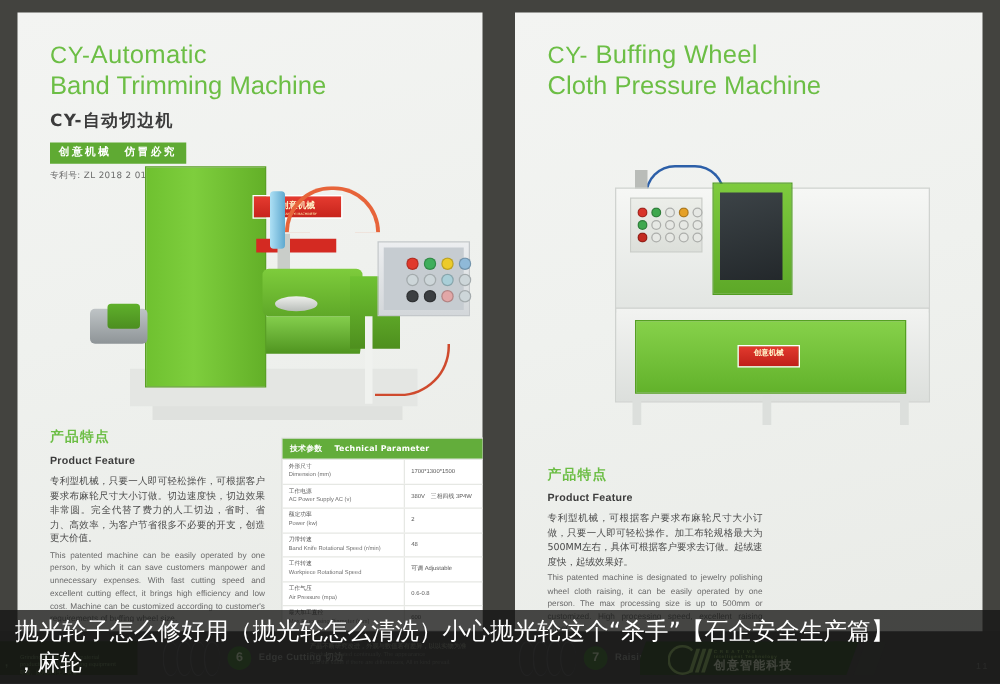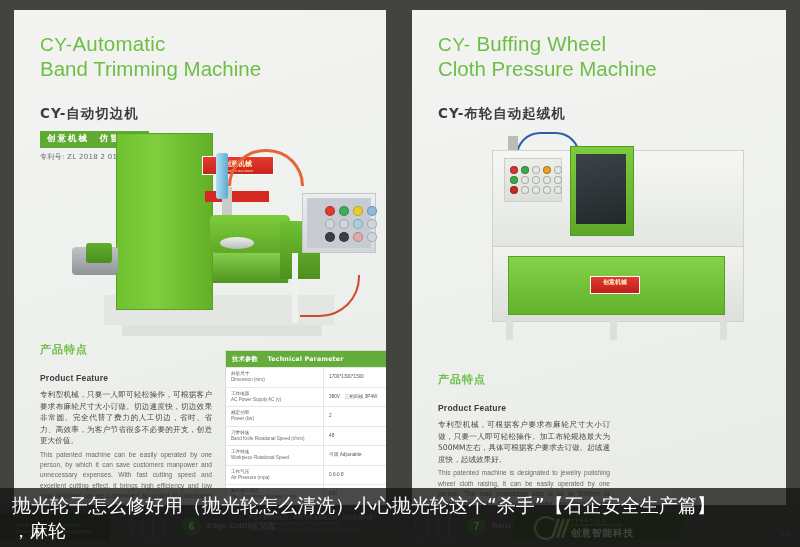--- a/index.html
+++ b/index.html
@@ -22,38 +22,38 @@
   .panel.right .sheet{left:12px;right:14px;}
 
   
   .head{position:absolute;left:26px;top:22px;right:12px;}
   .h-en{
     color:#6cbe45;font-size:20.5px;line-height:24px;letter-spacing:.2px;
     font-weight:400;white-space:nowrap;
   }
   .h-en .cy{font-size:19px;letter-spacing:.5px;}
   .h-en2{color:#6cbe45;font-size:20.5px;line-height:24px;font-weight:400;white-space:nowrap;}
-  .h-cn{color:#3c3c3c;font-size:13.5px;font-weight:700;margin-top:24px;letter-spacing:1px;
+  .h-cn{color:#3c3c3c;font-size:13.5px;font-weight:700;margin-top:7px;letter-spacing:1px;
         font-family:"DejaVu Sans","Liberation Sans",sans-serif;}
 
   .badge{
     display:inline-block;margin-top:8px;background:#5faa33;color:#fff;
     font-size:8.5px;font-weight:700;letter-spacing:2px;padding:2px 7px 3px 7px;
     font-family:"DejaVu Sans",sans-serif;
   }
   .patent-no{color:#6b6b6b;font-size:7px;margin-top:4px;letter-spacing:.3px;
              font-family:"DejaVu Sans",sans-serif;}
 
   
   .feature{position:absolute;left:26px;width:172px;}
   .panel.left .feature{top:332px;}
   .panel.right .feature{top:362px;}
   .f-cn{color:#6cbe45;font-size:11px;font-weight:700;letter-spacing:1px;
         font-family:"DejaVu Sans",sans-serif;}
-  .f-en{color:#3c3c3c;font-size:8.5px;font-weight:700;margin-top:16px;letter-spacing:.2px;}
+  .f-en{color:#3c3c3c;font-size:8.5px;font-weight:700;margin-top:6px;letter-spacing:.2px;}
   .f-body-cn{color:#4a4a4a;font-size:7.6px;line-height:11.6px;margin-top:6px;text-align:justify;
              font-family:"DejaVu Sans",sans-serif;}
   .f-body-en{color:#6a6a6a;font-size:6.6px;line-height:10.2px;margin-top:3px;text-align:justify;}
 
   
   .ptable{position:absolute;width:172px;border:1px solid #d8dad6;background:#fff;}
   .panel.left .ptable{left:211px;top:340px;}
   .pt-head{background:#63ad3b;color:#fff;font-size:6.3px;font-weight:700;
            padding:3.5px 6px;letter-spacing:.2px;font-family:"DejaVu Sans",sans-serif;}
   .pt-row{display:flex;border-top:1px solid #e6e8e4;}
@@ -336,21 +336,20 @@
 
     <div class="panel right">
       <div class="sheet">
 
         <div class="head">
           <div class="h-en">
             <span class="cy">CY-</span>
             <span>Buffing Wheel</span>
           </div>
           <div class="h-en2">Cloth Pressure Machine</div>
-          <div class="h-cn">CY-布轮自动起绒机</div>
         </div>
 
         <div class="photo">
           <div class="m2-hose2"></div>
           <div class="m2-stack"></div>
           <div class="m2-top"></div>
           <div class="m2-win"></div>
           <div class="m2-glass"></div>
           <div class="m2-ctrl"></div>
           <div class="m2-btns">

